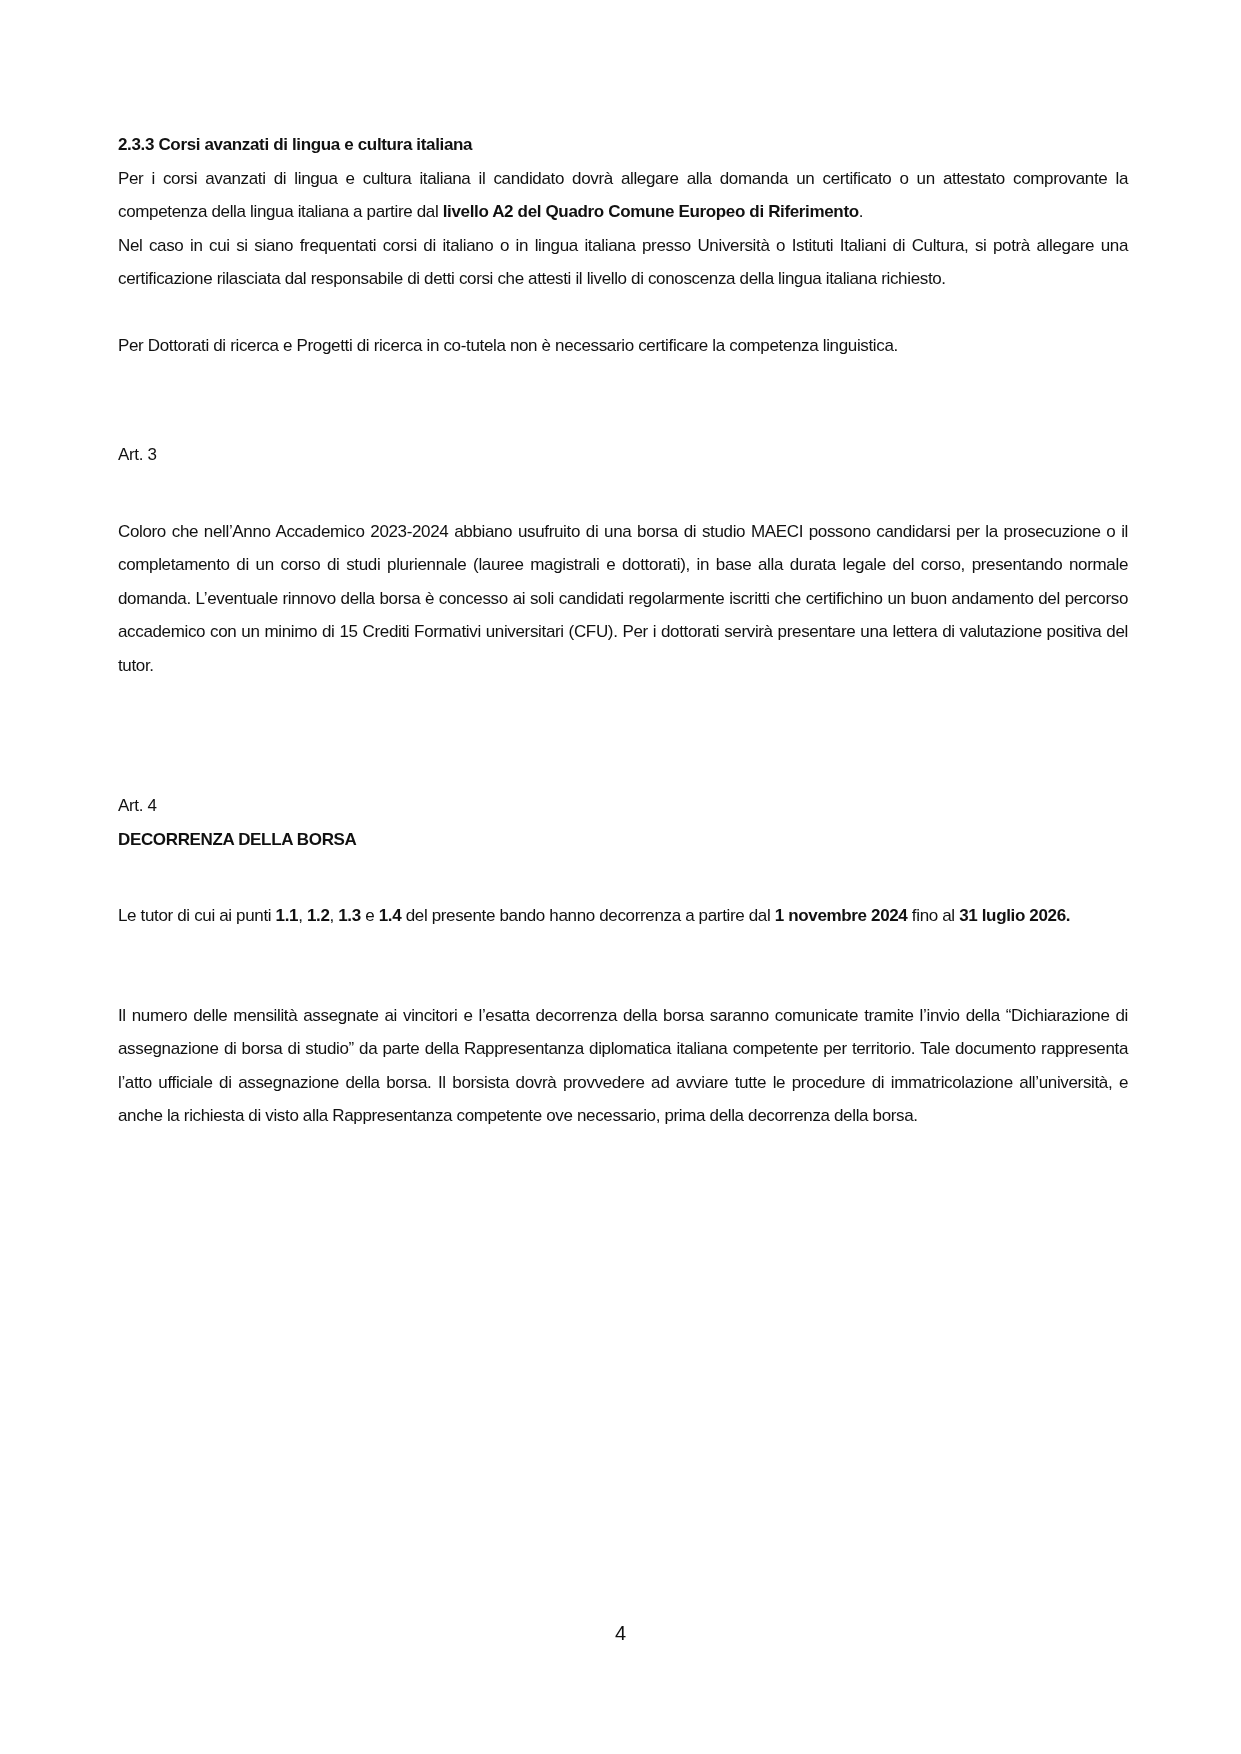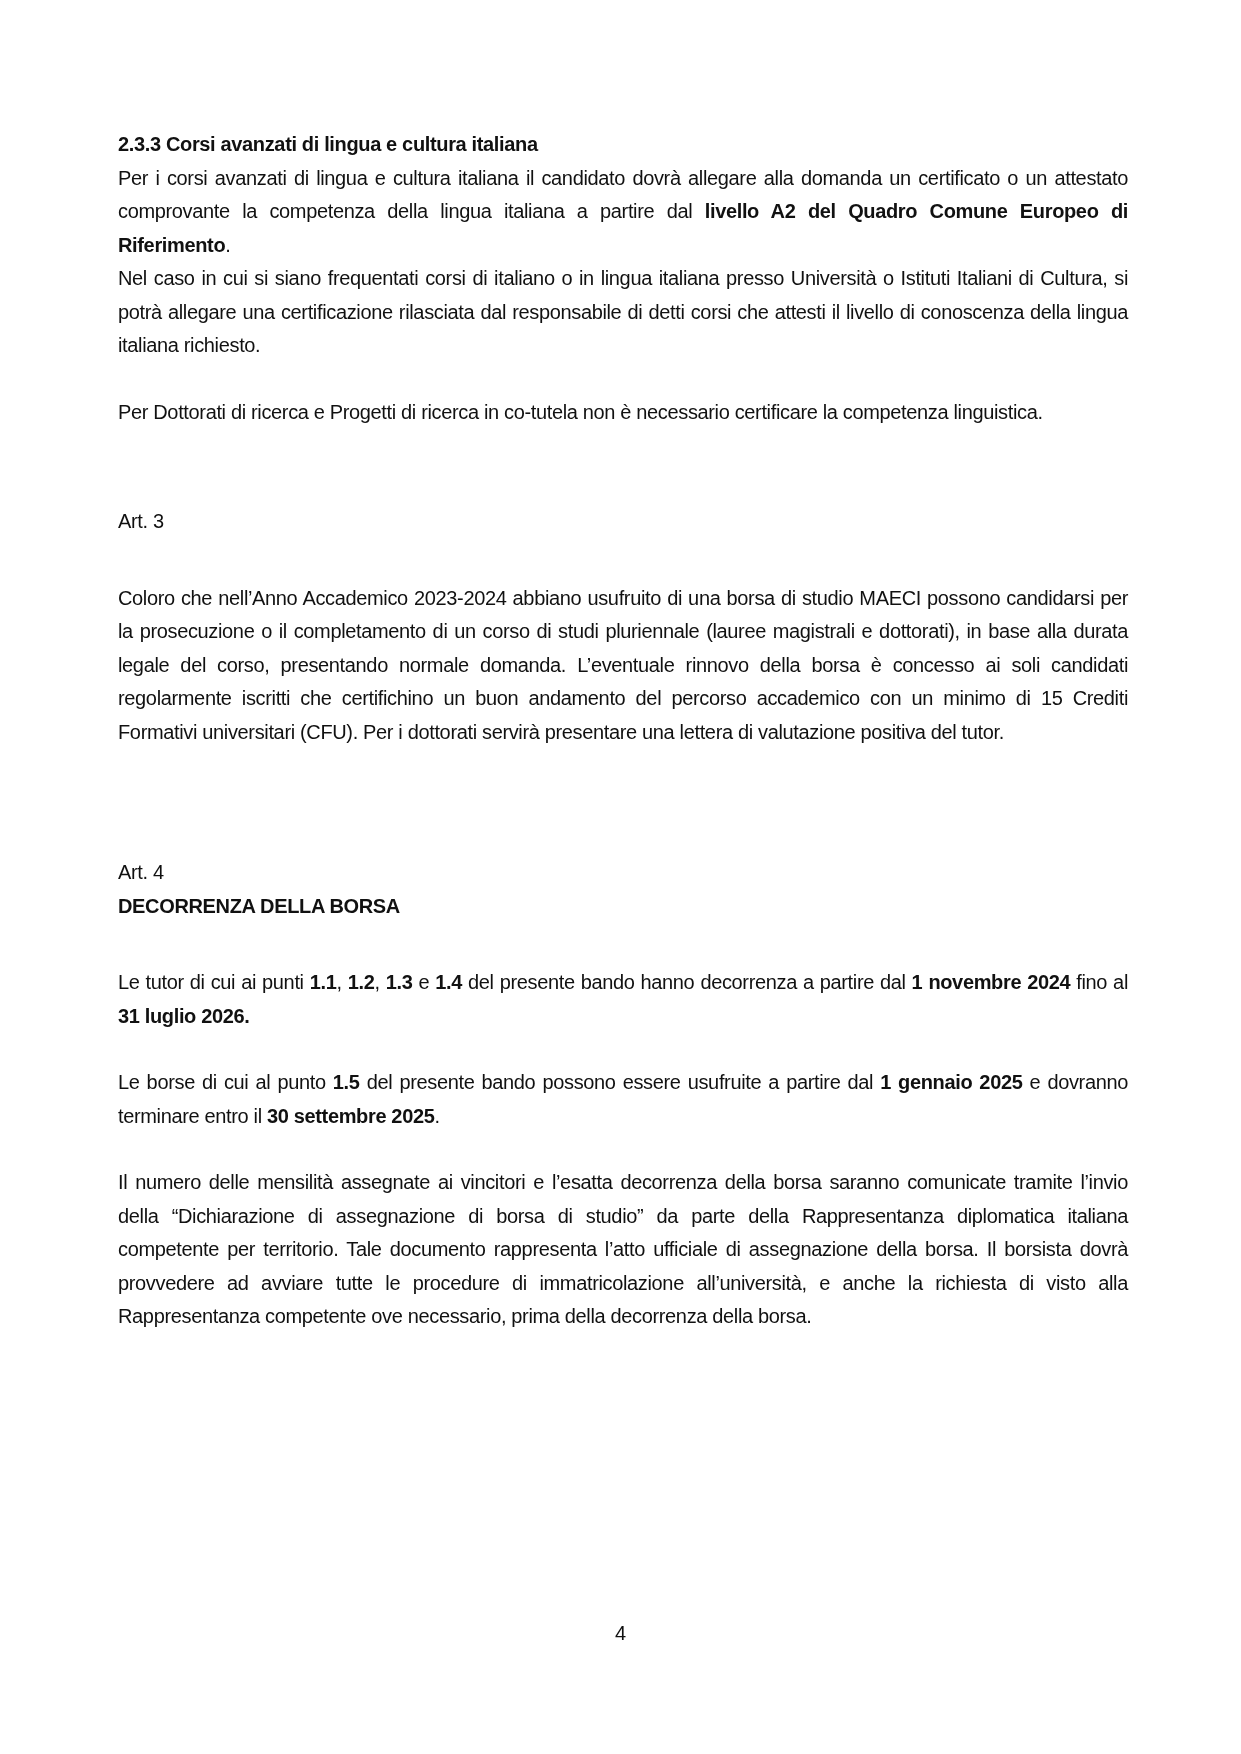--- a/index.html
+++ b/index.html
@@ -1,20 +1,20 @@
 <!DOCTYPE html>
 <html><head>
   <meta charset="utf-8">
   <style>
     html, body { margin: 0; padding: 0; background: #ffffff; }
     body { width: 1241px; height: 1754px; position: relative; overflow: hidden; }
     .page {
       position: absolute; left: 118px; top: 128px; width: 1010px;
       font-family: "Liberation Sans", sans-serif;
-      font-size: 20px; line-height: 33.5px; color: #111111;
+      font-size: 17px; line-height: 33.5px; color: #111111;
       letter-spacing: -0.35px;
     }
     .page p { margin: 0; text-align: justify; }
     .page .last-left { text-align-last: left; }
     .h { font-weight: bold; }
     .center { text-align: left; }
     .gap-1 { height: 33px; }
     .gap-2 { height: 66px; }
     b { font-weight: bold; }
     .page-number {
@@ -54,20 +54,19 @@
   <p class="center">Art. 4</p>
   <p class="center h">DECORRENZA DELLA BORSA</p>
 
   <div class="gap-1"></div>
   <div style="height:10px"></div>
 
   <p class="last-left"><span>Le tutor di cui ai punti </span><b>1.1</b><span>, </span><b>1.2</b><span>, </span><b>1.3</b><span> e </span><b>1.4</b><span> del presente bando hanno decorrenza a partire dal </span><b>1 novembre 2024</b><span> fino al </span><b>31 luglio 2026.</b></p>
 
   <div class="gap-1"></div>
 
-  <p class="last-left"><span>Le borse di cui al punto </span><b>1.5</b><span> del presente bando possono essere usufruite a partire dal </span><b>1 gennaio 2025</b><span> e dovranno terminare entro il </span><b>30 settembre 2025</b><span>.</span></p>
 
   <div class="gap-1"></div>
 
   <p class="last-left">Il numero delle mensilità assegnate ai vincitori e l’esatta decorrenza della borsa saranno comunicate tramite l’invio della “Dichiarazione di assegnazione di borsa di studio” da parte della Rappresentanza diplomatica italiana competente per territorio. Tale documento rappresenta l’atto ufficiale di assegnazione della borsa. Il borsista dovrà provvedere ad avviare tutte le procedure di immatricolazione all’università, e anche la richiesta di visto alla Rappresentanza competente ove necessario, prima della decorrenza della borsa.</p>
 </div>
 
 <div class="page-number">4</div>
 
 </body></html>

